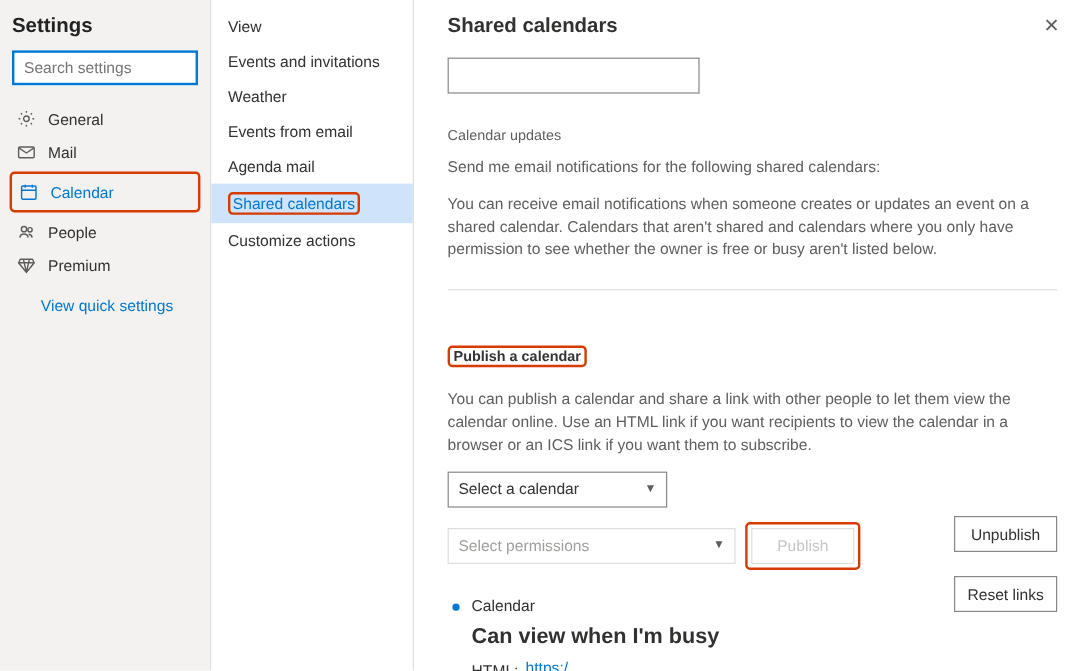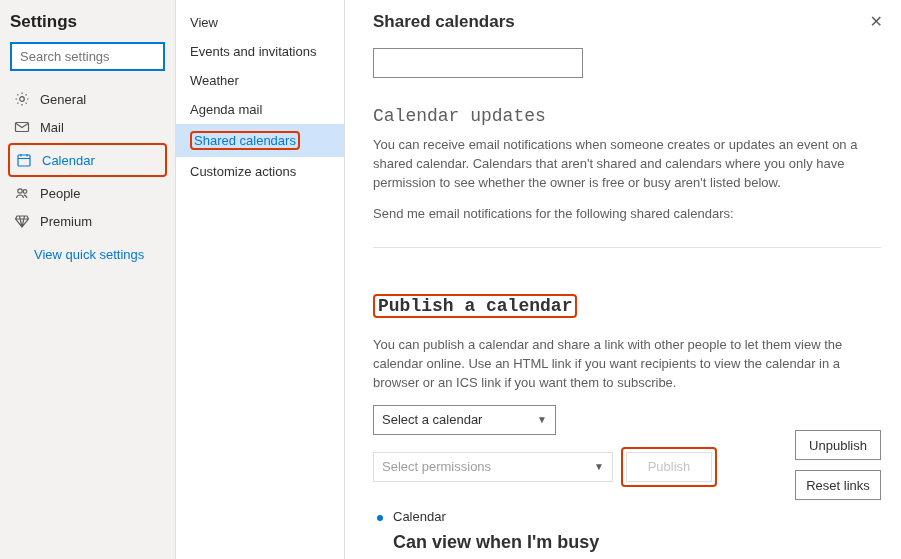--- a/index.html
+++ b/index.html
@@ -16,37 +16,37 @@
 .hl-container { padding: 1px 2px; margin: 2px -2px; }
 .quick { color: #0078d4; font-size: 13px; padding: 12px 0 0 24px; cursor: pointer; }
 .col2 { width: 170px; background: #fff; border-left: 1px solid #e1dfdd; border-right: 1px solid #e1dfdd; padding-top: 8px; }
 .sub-item { padding: 7px 14px; font-size: 13px; color: #323130; cursor: pointer; }
 .sub-item.active { background: #cfe4fa; }
 .sub-item.active .hl-red { color: #0078d4; padding: 0 2px; display: inline-block; }
 .col3 { flex: 1; background: #fff; padding: 12px 20px 20px 28px; overflow-y: auto; position: relative; }
 .close { position: absolute; top: 12px; right: 18px; font-size: 16px; color: #605e5c; cursor: pointer; }
 .col3 h2 { font-size: 17px; font-weight: 600; color: #323130; margin-bottom: 16px; }
 .empty-box { width: 210px; height: 30px; border: 1px solid #8a8886; }
-.section-title { font-size: 18px; font-weight: 500; color: #605e5c; margin-top: 28px; margin-bottom: 10px; font-family: Liberation Mono, monospace; }
+.section-title { font-size: 12px; font-weight: 500; color: #605e5c; margin-top: 28px; margin-bottom: 10px; }
 .section-title.hl { display: inline-block; padding: 0 3px; font-weight:600; color:#333; }
 .desc { font-size: 13px; color: #605e5c; line-height: 1.45; margin-bottom: 12px; max-width: 510px; }
 .divider { border: none; border-top: 1px solid #e1dfdd; margin: 24px 0 18px 0; }
 .select { width: 183px; height: 30px; border: 1px solid #8a8886; display: flex; align-items: center; justify-content: space-between; padding: 0 8px; font-size: 13px; color: #333; background: #fff; margin-bottom: 12px; cursor: pointer; }
 .chev { font-size: 10px; color: #605e5c; }
 .perm-row { display: flex; align-items: center; gap: 8px; margin-bottom: 22px; }
 .select.disabled { width: 240px; color: #a19f9d; border-color: #e1dfdd; cursor: default; }
 .publish-btn { height: 30px; width: 86px; border: 1px solid #e1dfdd; color: #c8c6c4; font-size: 13px; background: #fff; }
 .list-row { display: flex; align-items: flex-start; gap: 10px; margin-bottom: 4px; }
 .bullet { width: 6px; height: 6px; border-radius: 50%; background: #0078d4; margin-top: 6px; flex-shrink: 0; margin-left: 4px; }
 .cal-name { font-size: 13px; color: #323130; }
 .cal-perm { font-size: 18px; font-weight: 600; margin: 8px 0 8px 20px; color: #323130; }
 .link-row { display: flex; align-items: flex-start; gap: 6px; margin: 6px 0 6px 20px; }
 .link-label { font-size: 13px; color: #323130; padding-top: 2px; }
 .link-url { color: #0078d4; font-size: 13px; padding-top: 2px; }
-.actions { position: absolute; right: 20px; top: 430px; display: flex; flex-direction: column; gap: 10px; }
+.actions { position: absolute; right: 20px; top: 430px; display: flex; flex-direction: column; gap: 20px; }
 .action-btn { height: 30px; width: 86px; border: 1px solid #8a8886; background: #fff; font-size: 13px; color: #323130; cursor: pointer; }
 svg { display: block; }
 </style>
 </head>
 <body>
 
 <div class="app">
 
   <div class="col1">
     <h1>Settings</h1>
@@ -99,35 +99,36 @@
       </span>
       <span>Premium</span>
     </div>
     <div class="quick">View quick settings</div>
   </div>
 
   <div class="col2">
     <div class="sub-item">View</div>
     <div class="sub-item">Events and invitations</div>
     <div class="sub-item">Weather</div>
+    <div class="sub-item">Events from email</div>
     <div class="sub-item">Agenda mail</div>
     <div class="sub-item active">
       <span class="hl-red">Shared calendars</span>
     </div>
     <div class="sub-item">Customize actions</div>
   </div>
 
   <div class="col3">
     <span class="close">✕</span>
     <h2>Shared calendars</h2>
     <div class="empty-box"></div>
 
     <div class="section-title">Calendar updates</div>
+    <div class="desc">Send me email notifications for the following shared calendars:</div>
     <div class="desc">You can receive email notifications when someone creates or updates an event on a shared calendar. Calendars that aren't shared and calendars where you only have permission to see whether the owner is free or busy aren't listed below.</div>
-    <div class="desc">Send me email notifications for the following shared calendars:</div>
 
     <hr class="divider">
 
     <div>
       <span class="section-title hl hl-red">Publish a calendar</span>
     </div>
     <div class="desc" style="margin-top:8px;">You can publish a calendar and share a link with other people to let them view the calendar online. Use an HTML link if you want recipients to view the calendar in a browser or an ICS link if you want them to subscribe.</div>
 
     <div class="select">
       <span>Select a calendar</span>

